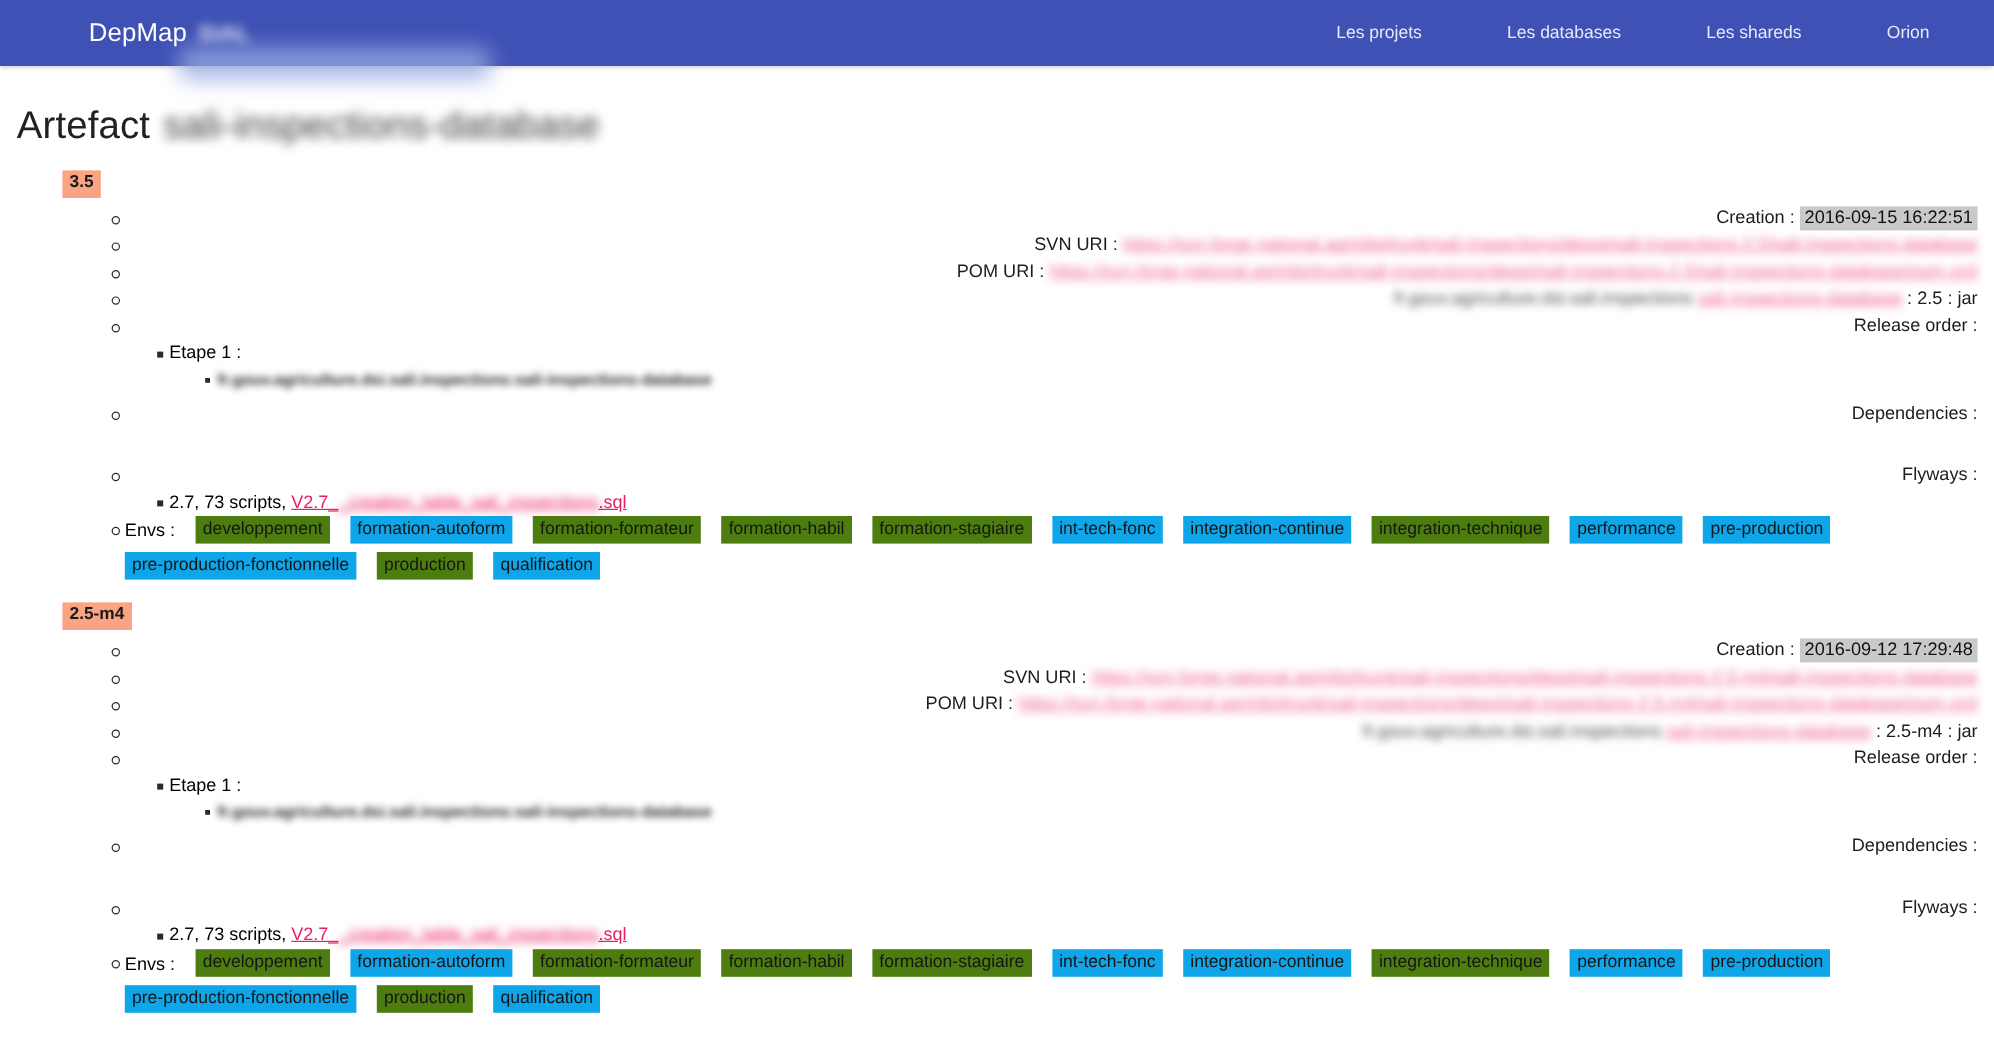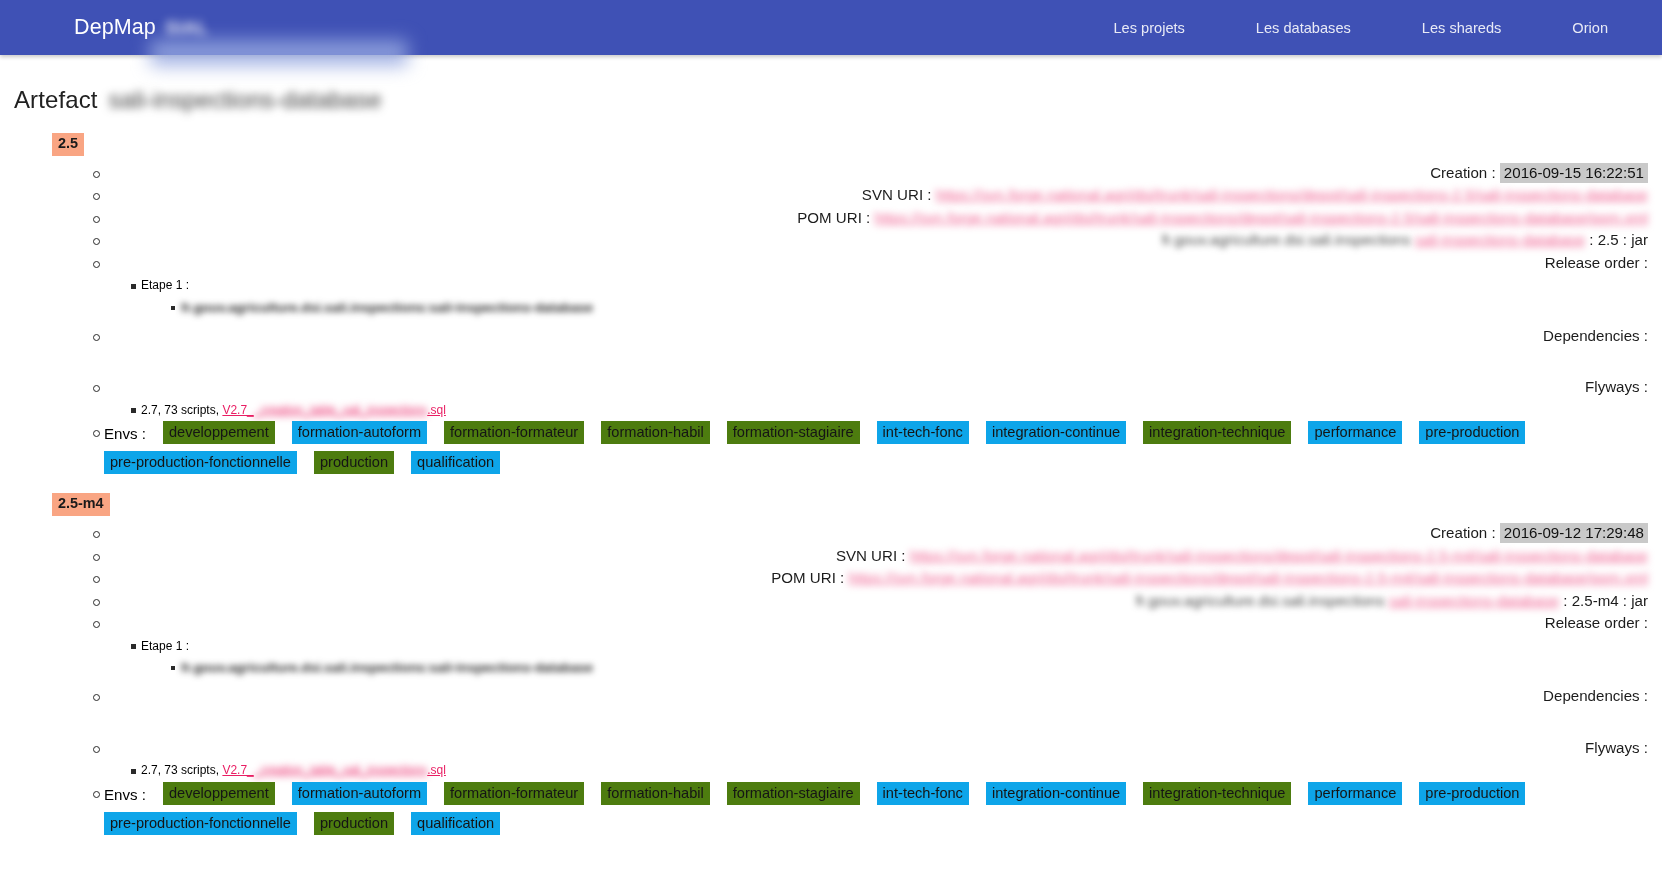--- a/index.html
+++ b/index.html
@@ -59,21 +59,21 @@
     background: rgba(150,168,224,0.85);
     filter: blur(9px);
     border-radius: 4px;
     pointer-events: none;
   }
 
   
   .page { padding: 0 14px; }
 
   h1.artefact-title {
-    font-size: 24px;
+    font-size: 32px;
     font-weight: 400;
     color: #212121;
     margin: 31px 0 0 0;
     display: flex;
     align-items: baseline;
     gap: 11px;
     letter-spacing: 0.1px;
   }
   .artefact-name {
     filter: blur(4.4px);
@@ -111,21 +111,21 @@
     top: 9px;
     width: 5px; height: 5px;
     border: 1px solid #2a2a2a;
     border-radius: 50%;
     background: transparent;
   }
 
   ul.level2 { margin-top: 0; }
   ul.level2 > li {
     position: relative;
-    font-size: 12px;
+    font-size: 15px;
     padding-left: 127px;
     line-height: 22.5px;
   }
   ul.level2 > li::before {
     content: "";
     position: absolute;
     left: 117px;
     top: 9.5px;
     width: 5px; height: 5px;
     background: #2a2a2a;
@@ -233,21 +233,21 @@
 <div class="page">
 
   <h1 class="artefact-title">
     <span>Artefact</span>
     <span class="artefact-name">sali-inspections-database</span>
   </h1>
 
   <div id="versions-root">
   <div class="version-block">
 
-    <span class="version-badge">2.5</span>
+    <span class="version-badge">3.5</span>
 
     <ul class="level1">
 
       <li>
         <span>Creation :</span>
         <span class="ts-chip">2016-09-15 16:22:51</span>
       </li>
 
       <li>
         <span>SVN URI :</span>

